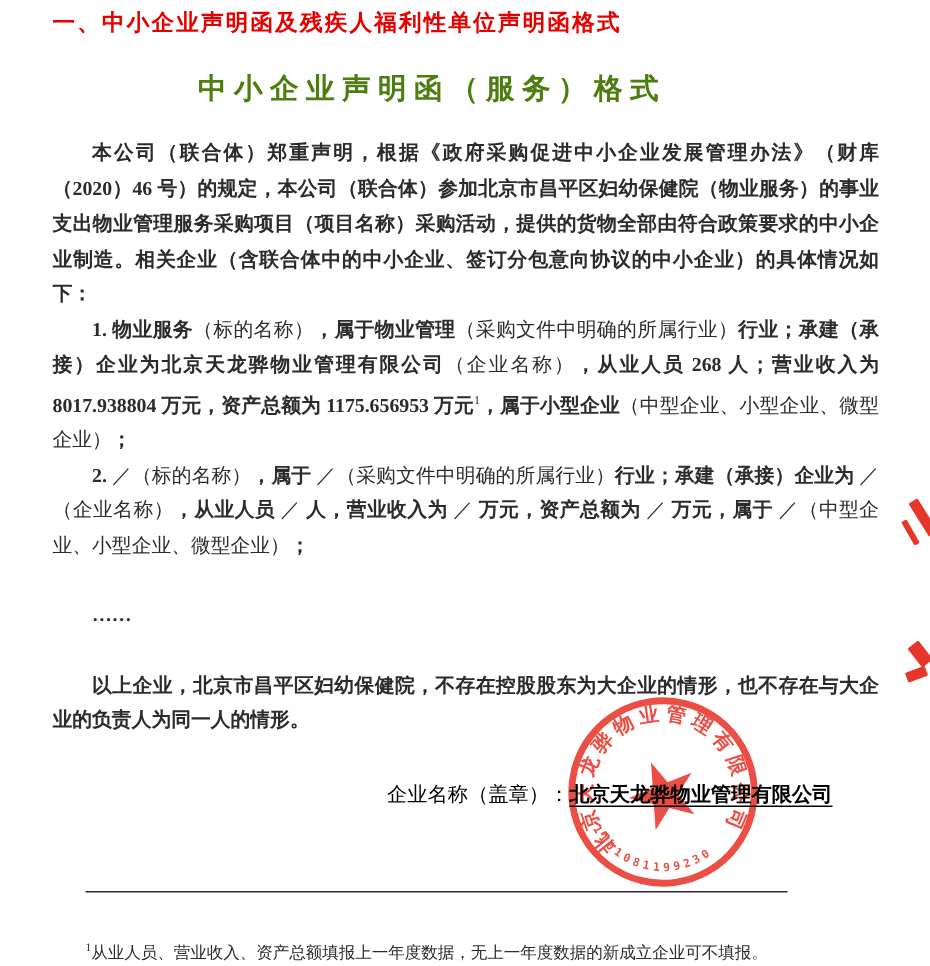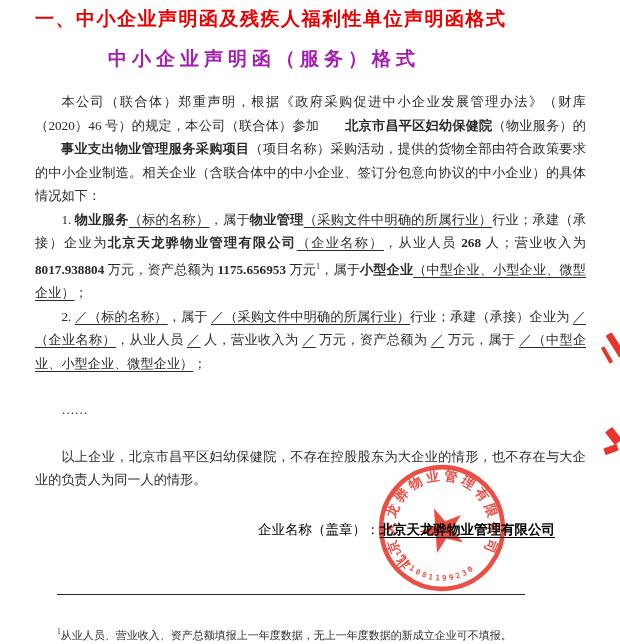--- a/index.html
+++ b/index.html
@@ -3,35 +3,35 @@
 <meta charset="utf-8">
 <style>
   html,body{margin:0;padding:0;}
   body{
     width:620px;height:644px;position:relative;overflow:hidden;
     background:#ffffff;color:#2b2b2b;
     font-family:"Liberation Serif","DejaVu Serif",serif;
   }
   .section-heading{
     position:absolute;left:35px;top:6px;width:560px;
-    font-size:19px;font-weight:bold;color:#e60000;letter-spacing:1.5px;
+    font-size:15px;font-weight:bold;color:#e60000;letter-spacing:1.5px;
   }
   .doc-title{
     position:absolute;left:0;top:46px;width:528px;text-align:center;
-    font-size:19px;font-weight:bold;color:#a21caf;letter-spacing:5px;
+    font-size:19px;font-weight:bold;color:#4d7c0f;letter-spacing:5px;padding-left:24px;
   }
   .body-text{
     position:absolute;left:35px;top:90px;width:551px;height:402px;
     font-size:13.2px;line-height:23.5px;text-align:justify;overflow:hidden;
   }
   .body-text p{margin:0;text-indent:2em;}
   .body-text p.gap-before{margin-top:23px;}
-  .seg-n{font-weight:normal;}
-  .seg-b{font-weight:bold;padding-left:26px;}
-  .seg-u{text-decoration:underline;text-underline-offset:3px;}
+  .seg-n{font-weight:bold;}
+  .seg-b{font-weight:bold;}
+  .seg-u{text-underline-offset:3px;}
   .seg-bu{font-weight:bold;text-underline-offset:3px;}
   .seg-sup{font-size:8px;vertical-align:super;}
   .signature{
     position:absolute;left:258px;top:516px;width:330px;
     font-size:13.5px;line-height:27px;color:#000000;
   }
   .signature .date-line{padding-left:52px;}
   .sig-underline{text-decoration:underline;text-underline-offset:3px;font-weight:bold;}
   .footnote-rule{
     position:absolute;left:57px;top:594px;width:468px;height:0;

